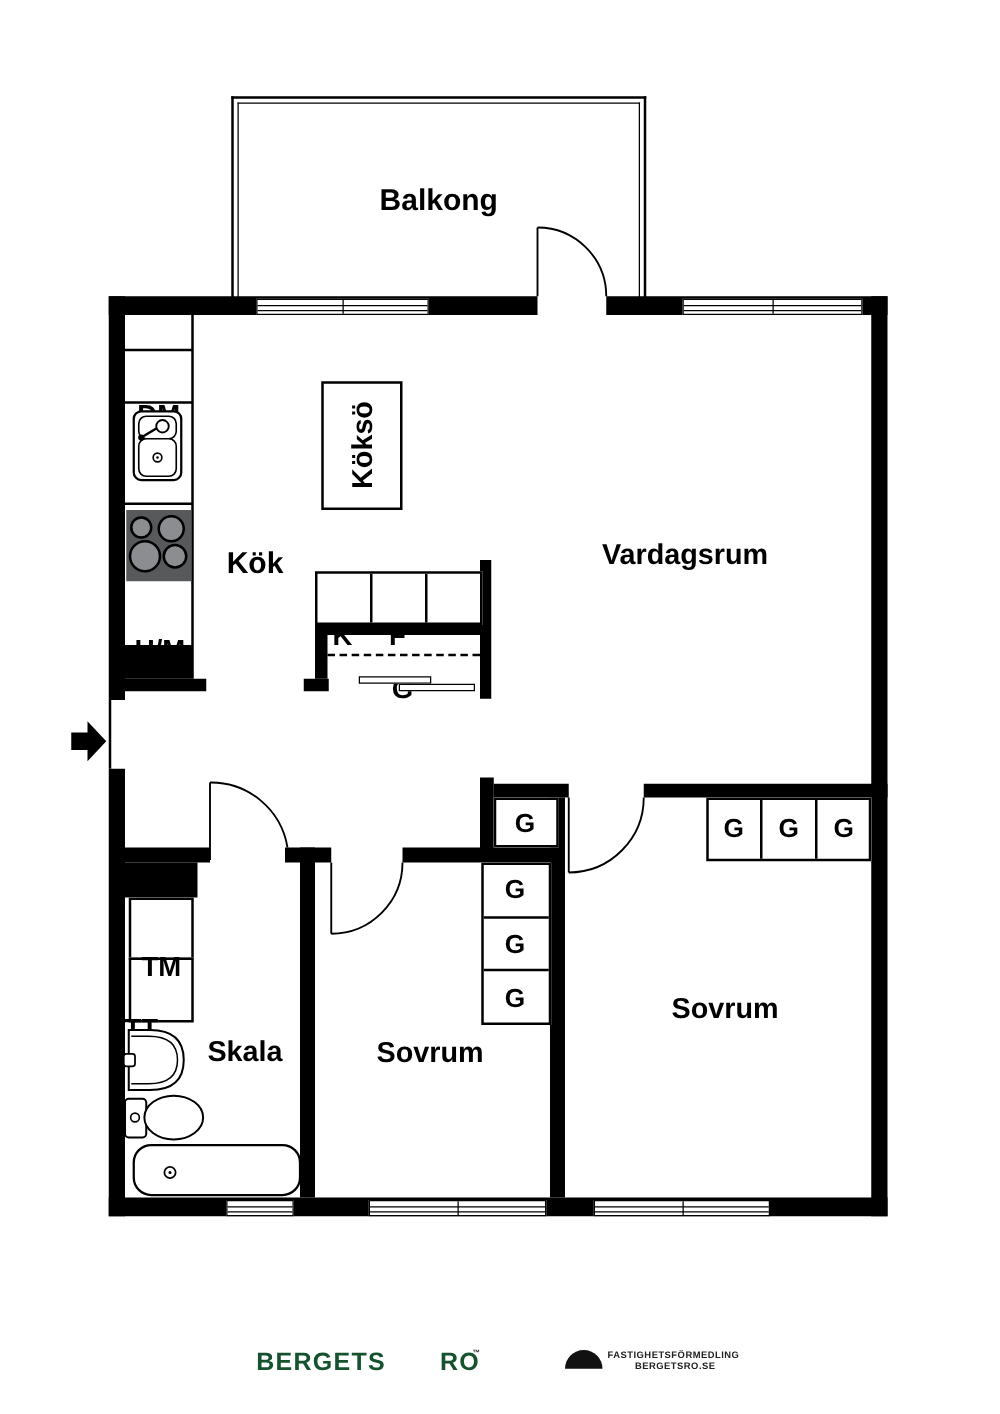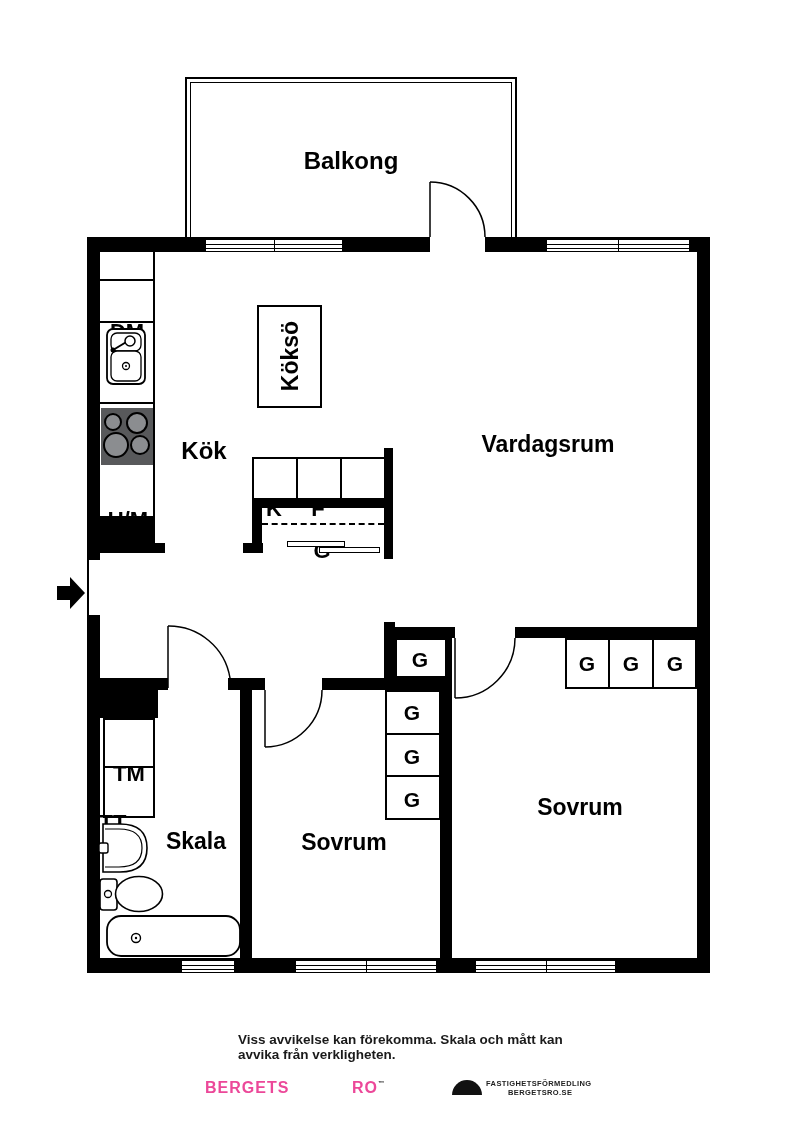--- a/index.html
+++ b/index.html
@@ -25,21 +25,21 @@
   .balc{position:absolute;border:2px solid #000;border-bottom:none;background:transparent;box-sizing:border-box;}
   .balc-in{position:absolute;border:1.5px solid #000;border-bottom:none;background:transparent;box-sizing:border-box;}
   .dash{position:absolute;border-top:2px dashed #000;height:0;}
   .slider{position:absolute;background:#fff;border:1.5px solid #000;box-sizing:border-box;}
   .counterline{position:absolute;background:#000;}
   .stove{position:absolute;background:var(--stove_panel,#58595b);}
   .burner{position:absolute;border-radius:50%;border:2.5px solid #000;background:var(--burner,#8b8d90);box-sizing:border-box;}
   .gmask{background:#fff;padding:0 6px;}
   #doors{position:absolute;left:0;top:0;}
   .footer-disclaimer{position:absolute;transform:translate(-50%,-50%);font-size:13.5px;color:#1a1a1a;}
-  .brand{position:absolute;font-size:16px;letter-spacing:1px;color:#ec4899;}
+  .brand{position:absolute;font-size:20px;letter-spacing:1px;color:#14532d;}
   .brand-tm{position:absolute;font-size:6px;color:#111;}
   .dome{position:absolute;background:#111;border-radius:16px 16px 0 0;}
   .logo-line{position:absolute;font-size:7.5px;letter-spacing:0.4px;color:#222;}
 </style>
 </head>
 <body>
 
 <div id="canvas">
 
   <div class="balc" style="left:185px;top:77px;width:332px;height:161px;"></div>
@@ -193,21 +193,20 @@
       <circle cx="108" cy="894" r="3.5" stroke-width="1.3"></circle>
       <ellipse cx="139" cy="894" rx="23.5" ry="17.5" stroke-width="1.6"></ellipse>
     </g>
     <g fill="#fff" stroke="#000">
       <rect x="107" y="916" width="133" height="40" rx="14" stroke-width="1.8"></rect>
       <circle cx="136" cy="938" r="4.5" stroke-width="1.4"></circle>
       <circle cx="136" cy="938" r="1.2" fill="#000" stroke="none"></circle>
     </g>
   </svg>
 
-  <div class="footer-disclaimer" style="left:404px;top:1047px;">Viss avvikelse kan förekomma. Skala och mått kan avvika från verkligheten.</div>
   <div class="brand" style="left:205px;top:1079px;">BERGETS</div>
   <div class="brand" style="left:352px;top:1079px;">RO</div>
   <div class="brand-tm" style="left:378px;top:1080px;">™</div>
   <div class="dome" style="left:452px;top:1080px;width:30px;height:15px;"></div>
   <div class="logo-line" style="left:486px;top:1079px;">FASTIGHETSFÖRMEDLING</div>
   <div class="logo-line" style="left:508px;top:1088px;">BERGETSRO.SE</div>
 
 </div>
 
 </body></html>

